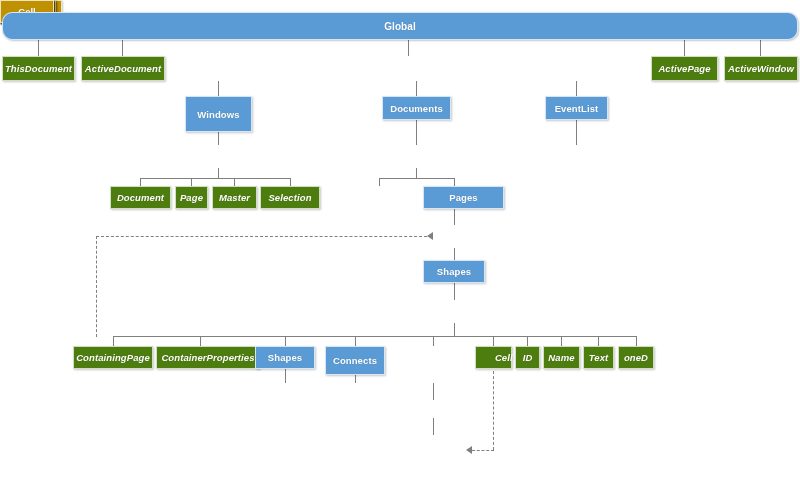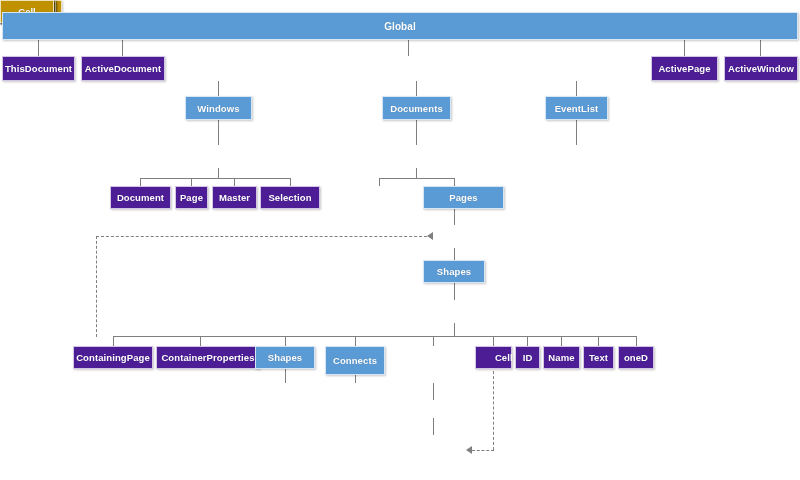--- a/index.html
+++ b/index.html
@@ -24,23 +24,23 @@
   .node{
     position:absolute;box-sizing:border-box;
     display:flex;align-items:center;justify-content:center;
     color:#ffffff;font-size:9.5px;font-weight:bold;
     letter-spacing:.1px;white-space:nowrap;
     border:1px solid rgba(255,255,255,.75);
     box-shadow:1px 1px 2px rgba(0,0,0,.22);
     text-shadow:0 0 1px rgba(0,0,0,.25);
     z-index:5;
   }
-  .node.gold{background:#4c1d95;}
+  .node.gold{background:#4d7c0f;font-style:italic;}
   .node.blue{background:#5b9bd5;}
-  .node.wide{font-size:10px;}
+  .node.wide{font-size:10px;border-radius:10px;}
   
   .stack{z-index:6;}
   .stack .lay{
     position:absolute;box-sizing:border-box;
     background:#bf9000;
     border:1px solid rgba(255,255,255,.75);
     box-shadow:1px 1px 2px rgba(0,0,0,.18);
   }
   .stack .lay.l1{left:-10px;top:-10px;}
   .stack .lay.l2{left:-5px;top:-5px;}
@@ -130,21 +130,21 @@
   <div class="node gold" style="left:81px;top:56px;width:84px;height:25px;">
     <span>ActiveDocument</span>
   </div>
   <div class="node gold" style="left:651px;top:56px;width:67px;height:25px;">
     <span>ActivePage</span>
   </div>
   <div class="node gold" style="left:724px;top:56px;width:74px;height:25px;">
     <span>ActiveWindow</span>
   </div>
 
-  <div class="node blue" style="left:185px;top:96px;width:67px;height:24px;">
+  <div class="node blue" style="left:185px;top:96px;width:67px;height:36px;">
     <span>Windows</span>
   </div>
   <div class="node blue" style="left:382px;top:96px;width:69px;height:24px;">
     <span>Documents</span>
   </div>
   <div class="node blue" style="left:545px;top:96px;width:63px;height:24px;">
     <span>EventList</span>
   </div>
 
   <div class="stack" style="left:190px;top:145px;width:57px;height:23px;">

